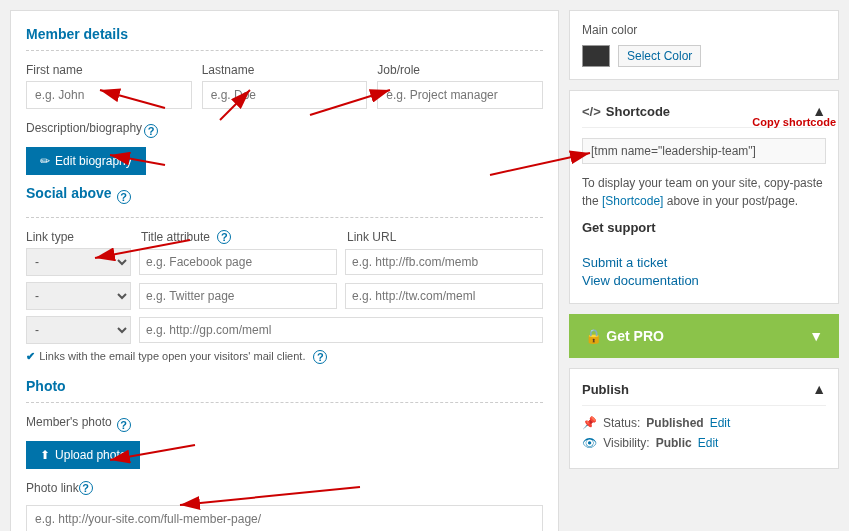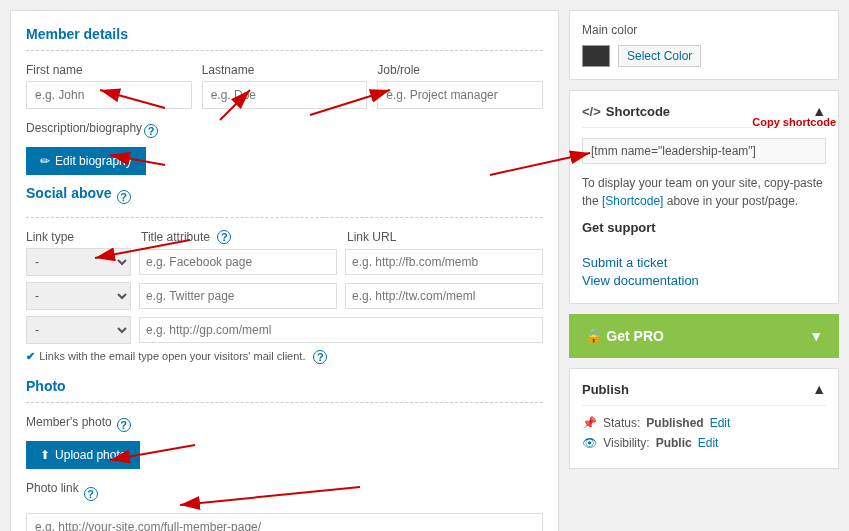--- a/index.html
+++ b/index.html
@@ -156,21 +156,21 @@
       
       <div style="display:flex;align-items:center;gap:5px;margin-bottom:6px;">
         <span class="field-label">Member's photo</span>
         <span class="help">?</span>
       </div>
       <button class="btn-blue" style="margin-bottom:12px;">
         <span>⬆</span>
         <span>Upload photo</span>
       </button>
       
-      <div style="display:flex;align-items:flex-end;gap:5px;margin-bottom:12px;">
+      <div style="display:flex;align-items:flex-start;margin-bottom:4px;">
         <span class="field-label">Photo link</span>
         <span class="help">?</span>
       </div>
       <input type="text" style="width: 100%; border: 1px solid rgb(221, 221, 221); padding: 6px 8px; font-size: 12px; color: rgb(170, 170, 170);" placeholder="e.g. http://your-site.com/full-member-page/">
     </div>
   </div>
 
   <div class="right-panel">
 
     <div class="right-box color-box">

